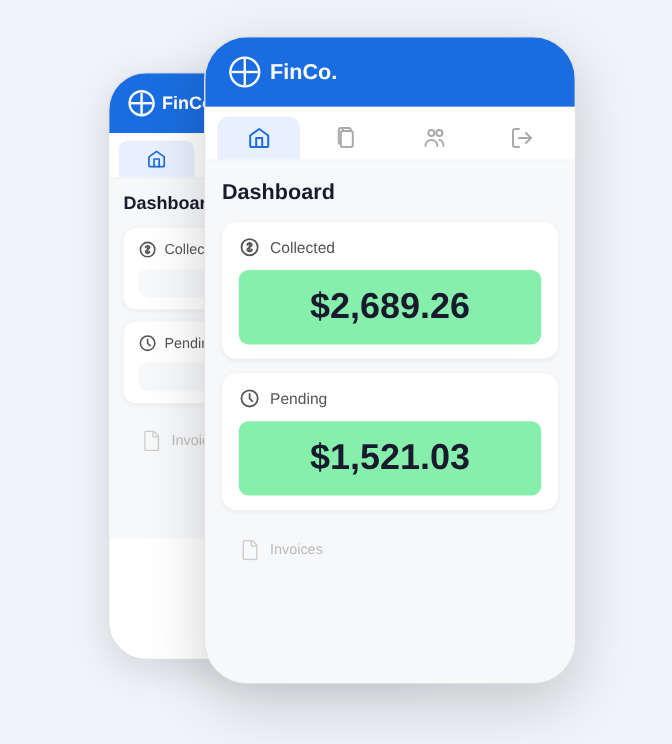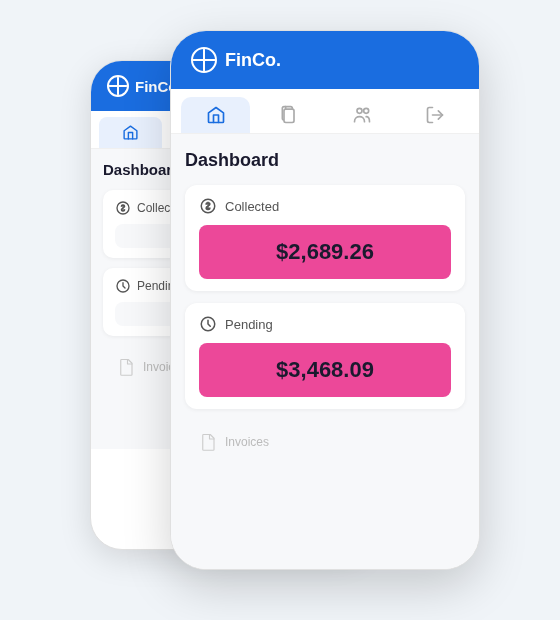--- a/index.html
+++ b/index.html
@@ -229,25 +229,25 @@
     }
 
     .card-header svg {
       width: 18px;
       height: 18px;
       stroke: #555;
       flex-shrink: 0;
     }
 
     .card-value {
-      background: #ec4899;
+      background: #86efac;
       border-radius: 8px;
       padding: 14px 10px;
       text-align: center;
-      font-size: 22px;
+      font-size: 30px;
       font-weight: 700;
       color: #1a1a2e;
     }
 
     .card-value-back {
       background: #f7f8fa;
       border-radius: 8px;
       padding: 12px 10px;
       text-align: center;
       font-size: 18px;
@@ -467,21 +467,21 @@
       </div>
 
       <div class="card">
         <div class="card-header">
           <svg viewBox="0 0 24 24" fill="none" stroke-width="2" stroke-linecap="round" stroke-linejoin="round">
             <circle cx="12" cy="12" r="9"></circle>
             <polyline points="12 7 12 12 15 15"></polyline>
           </svg>
           <span>Pending</span>
         </div>
-        <div class="card-value">$3,468.09</div>
+        <div class="card-value">$1,521.03</div>
       </div>
 
       <div class="invoices-row">
         <svg viewBox="0 0 24 24" fill="none" stroke-width="1.5" stroke-linecap="round" stroke-linejoin="round">
           <path d="M6 2h9l5 5v15a1 1 0 01-1 1H6a1 1 0 01-1-1V3a1 1 0 011-1z"></path>
           <polyline points="14 2 14 8 20 8"></polyline>
         </svg>
         <span>Invoices</span>
       </div>
     </div>

